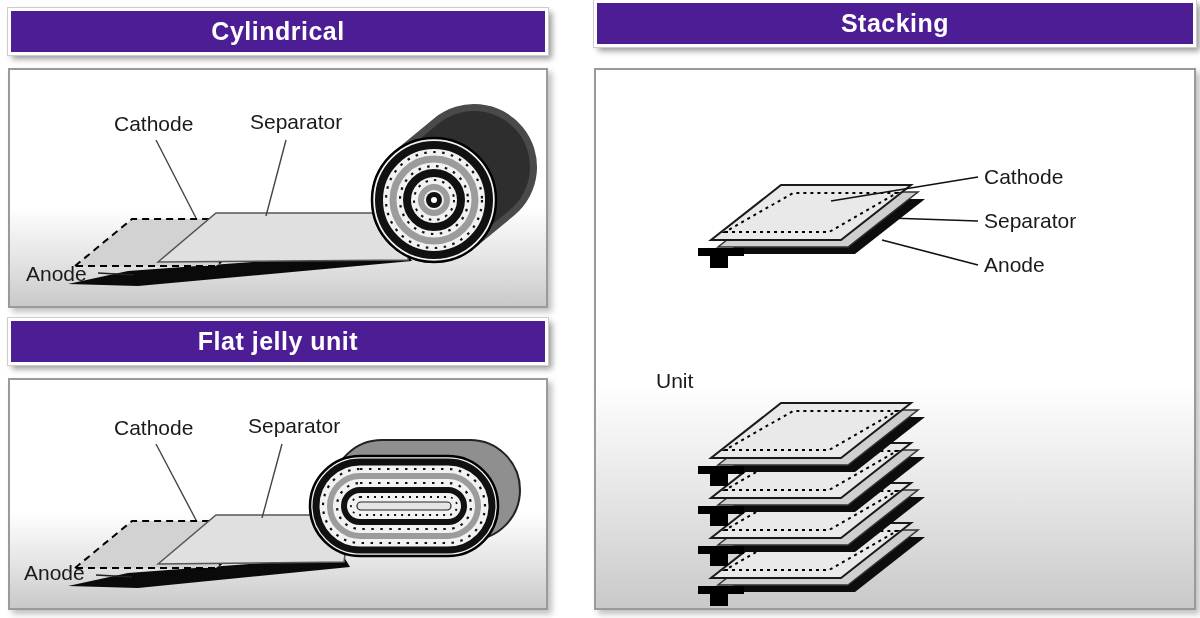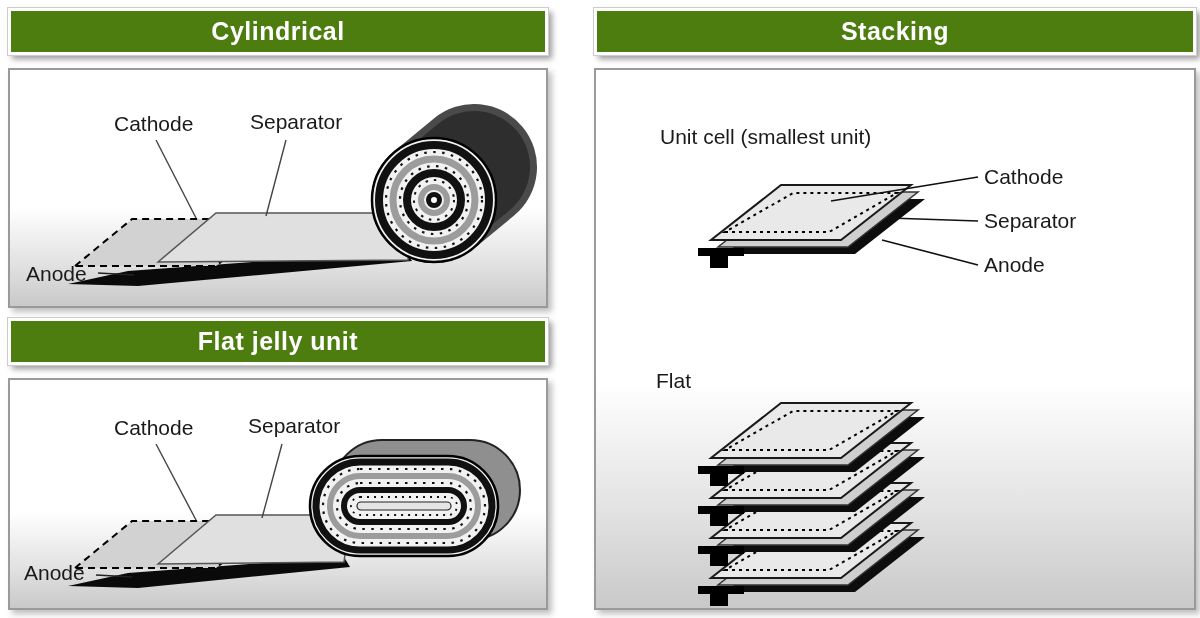--- a/index.html
+++ b/index.html
@@ -5,21 +5,21 @@
   * { margin:0; padding:0; box-sizing:border-box; }
   html,body { width:1200px; height:618px; }
   body {
     background:#ffffff;
     font-family:"Liberation Sans", sans-serif;
     position:relative;
     overflow:hidden;
   }
   .panel-header {
     position:absolute;
-    background:#4d7c0f;
+    background:#4c1d95;
     border:3px solid #ffffff;
     outline:1px solid #cccccc;
     box-shadow:4px 4px 6px rgba(0,0,0,0.40);
     display:flex; align-items:center; justify-content:center;
     color:#ffffff; font-weight:bold; font-size:25px;
     letter-spacing:0.5px;
   }
   .panel-body {
     position:absolute;
     border:2px solid #9a9a9a;
@@ -106,21 +106,21 @@
 
     <line x1="146" y1="64" x2="186" y2="140" stroke="#444" stroke-width="1.4"></line>
     <line x1="272" y1="64" x2="252" y2="138" stroke="#444" stroke-width="1.4"></line>
     <line x1="86" y1="195" x2="122" y2="197" stroke="#222" stroke-width="1.6"></line>
   </svg>
   <div class="diagram-label" style="left:104px; top:36px;">Cathode</div>
   <div class="diagram-label" style="left:238px; top:34px;">Separator</div>
   <div class="diagram-label" style="left:14px; top:181px;">Anode</div>
 </div>
 
-<div class="panel-header" style="left:594px; top:8px; width:602px; height:47px;">
+<div class="panel-header" style="left:594px; top:0; width:602px; height:47px;">
   <span>Stacking</span>
 </div>
 
 <div class="panel-body" style="left:594px; top:68px; width:602px; height:542px;">
   <svg class="illus" viewBox="0 0 598 538">
     <defs>
       <g id="ucell">
 
         <polygon points="29,94 159,94 229,39 99,39" fill="#0d0d0d"></polygon>
 
@@ -143,18 +143,17 @@
     <line x1="382" y1="195" x2="286" y2="170" stroke="#111" stroke-width="1.6"></line>
 
     <g>
       <use href="#ucell" transform="translate(100,428)"></use>
       <use href="#ucell" transform="translate(100,388)"></use>
       <use href="#ucell" transform="translate(100,348)"></use>
       <use href="#ucell" transform="translate(100,308)"></use>
     </g>
   </svg>
 
-  <div class="diagram-label" style="left:64px; top:55px;">Unit cell (smallest unit)</div>
   <div class="diagram-label" style="left:388px; top:95px;">Cathode</div>
   <div class="diagram-label" style="left:388px; top:139px;">Separator</div>
   <div class="diagram-label" style="left:388px; top:183px;">Anode</div>
-  <div class="diagram-label" style="left:60px; top:299px;">Flat</div>
+  <div class="diagram-label" style="left:60px; top:299px;">Unit</div>
 </div>
 
 </body></html>

